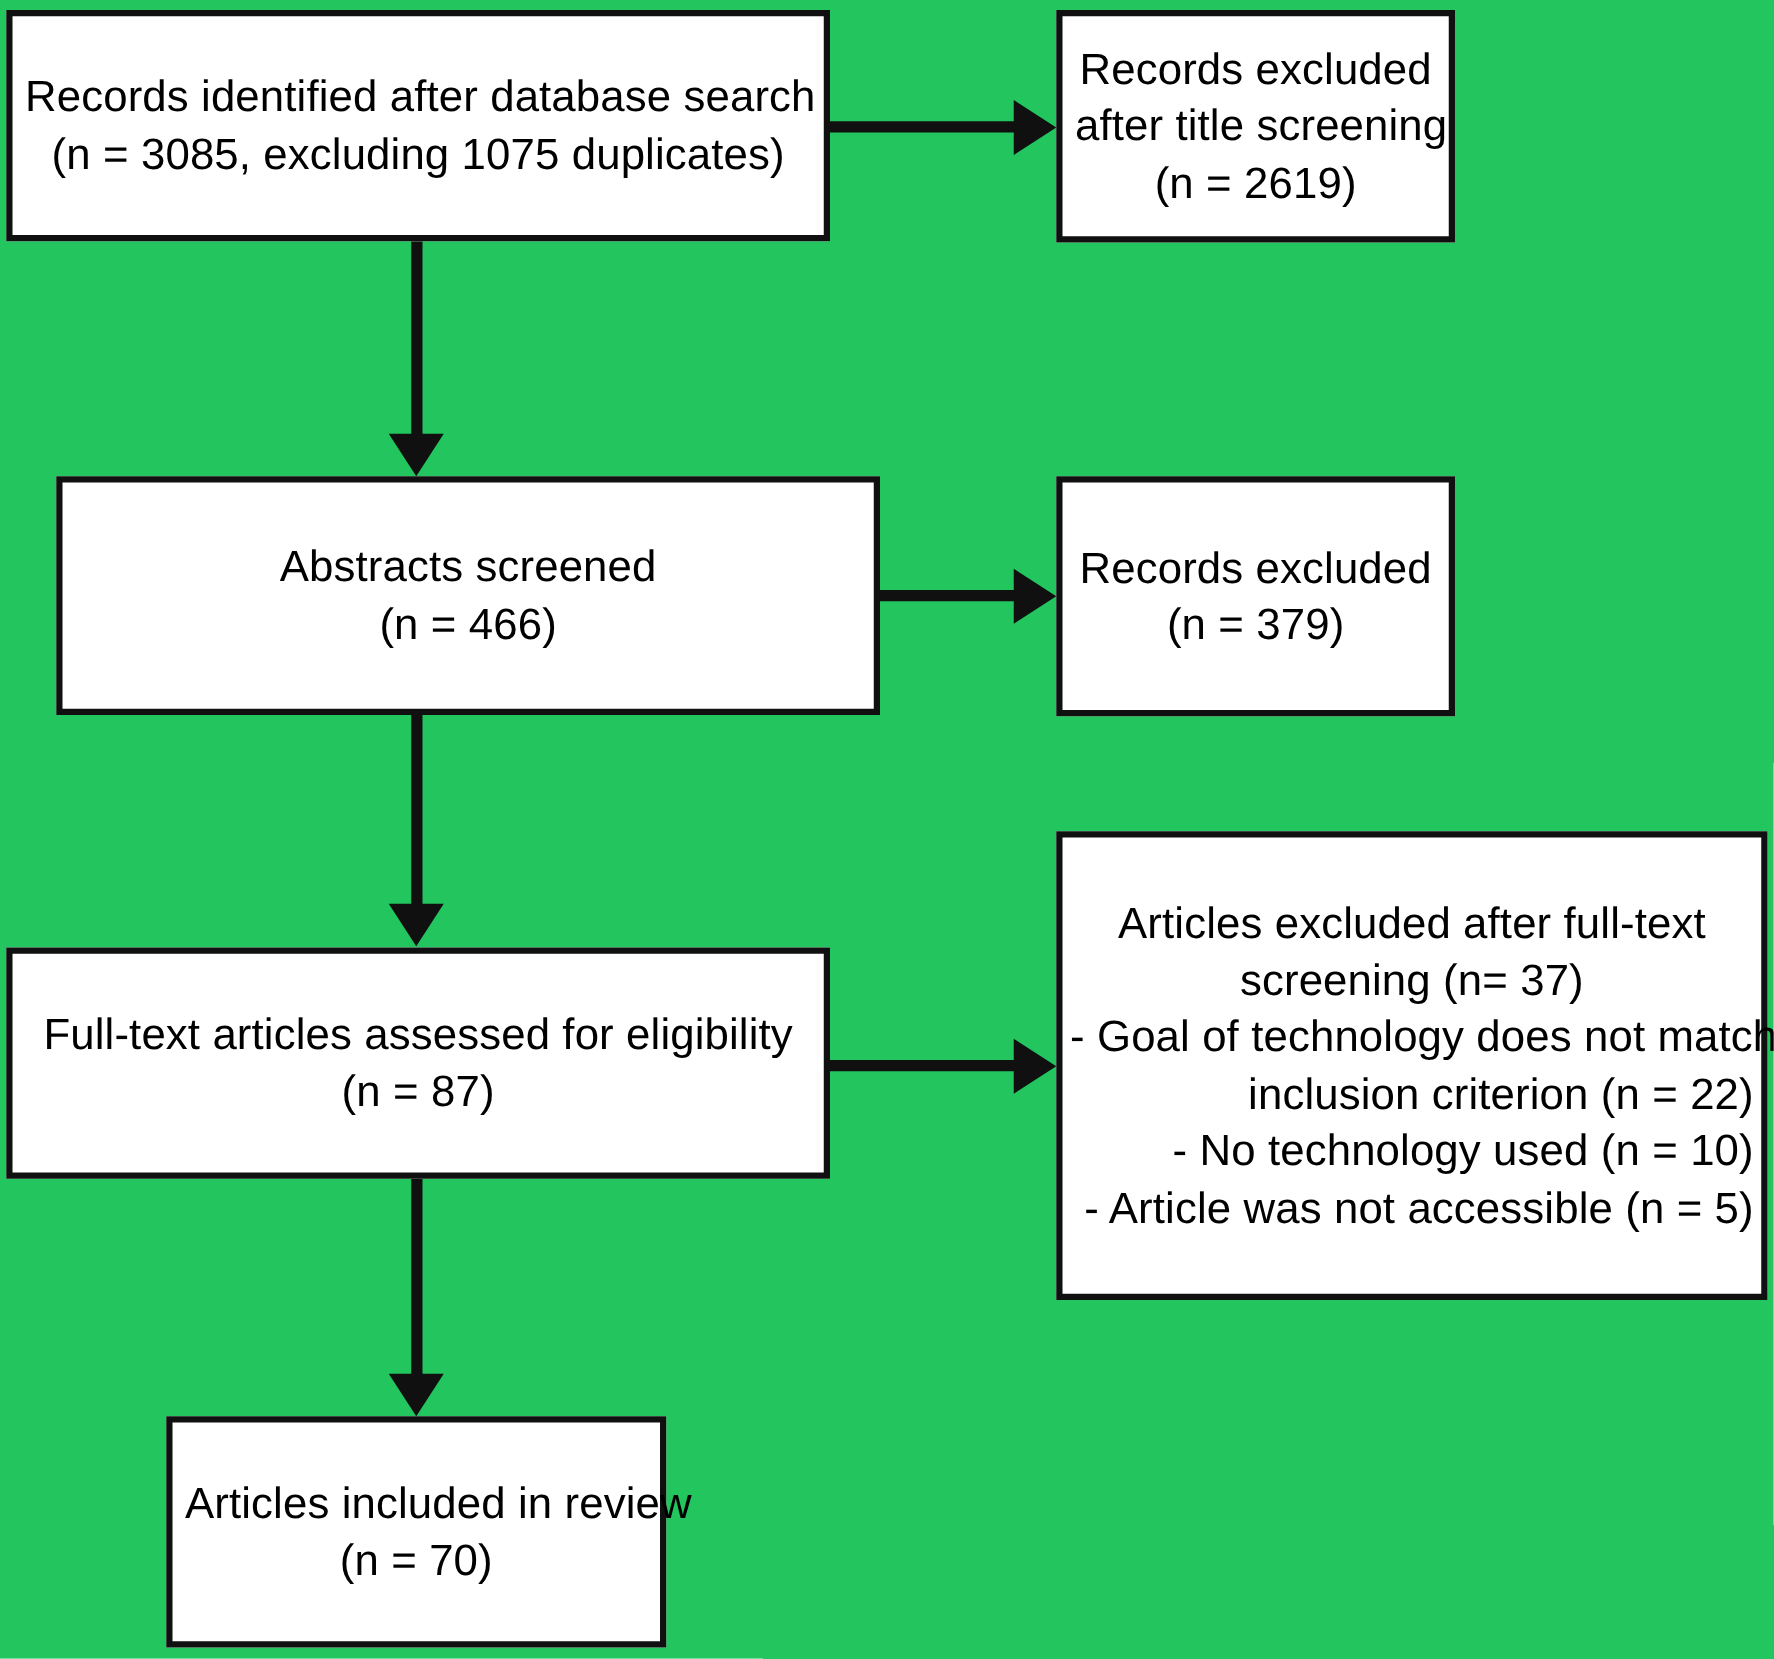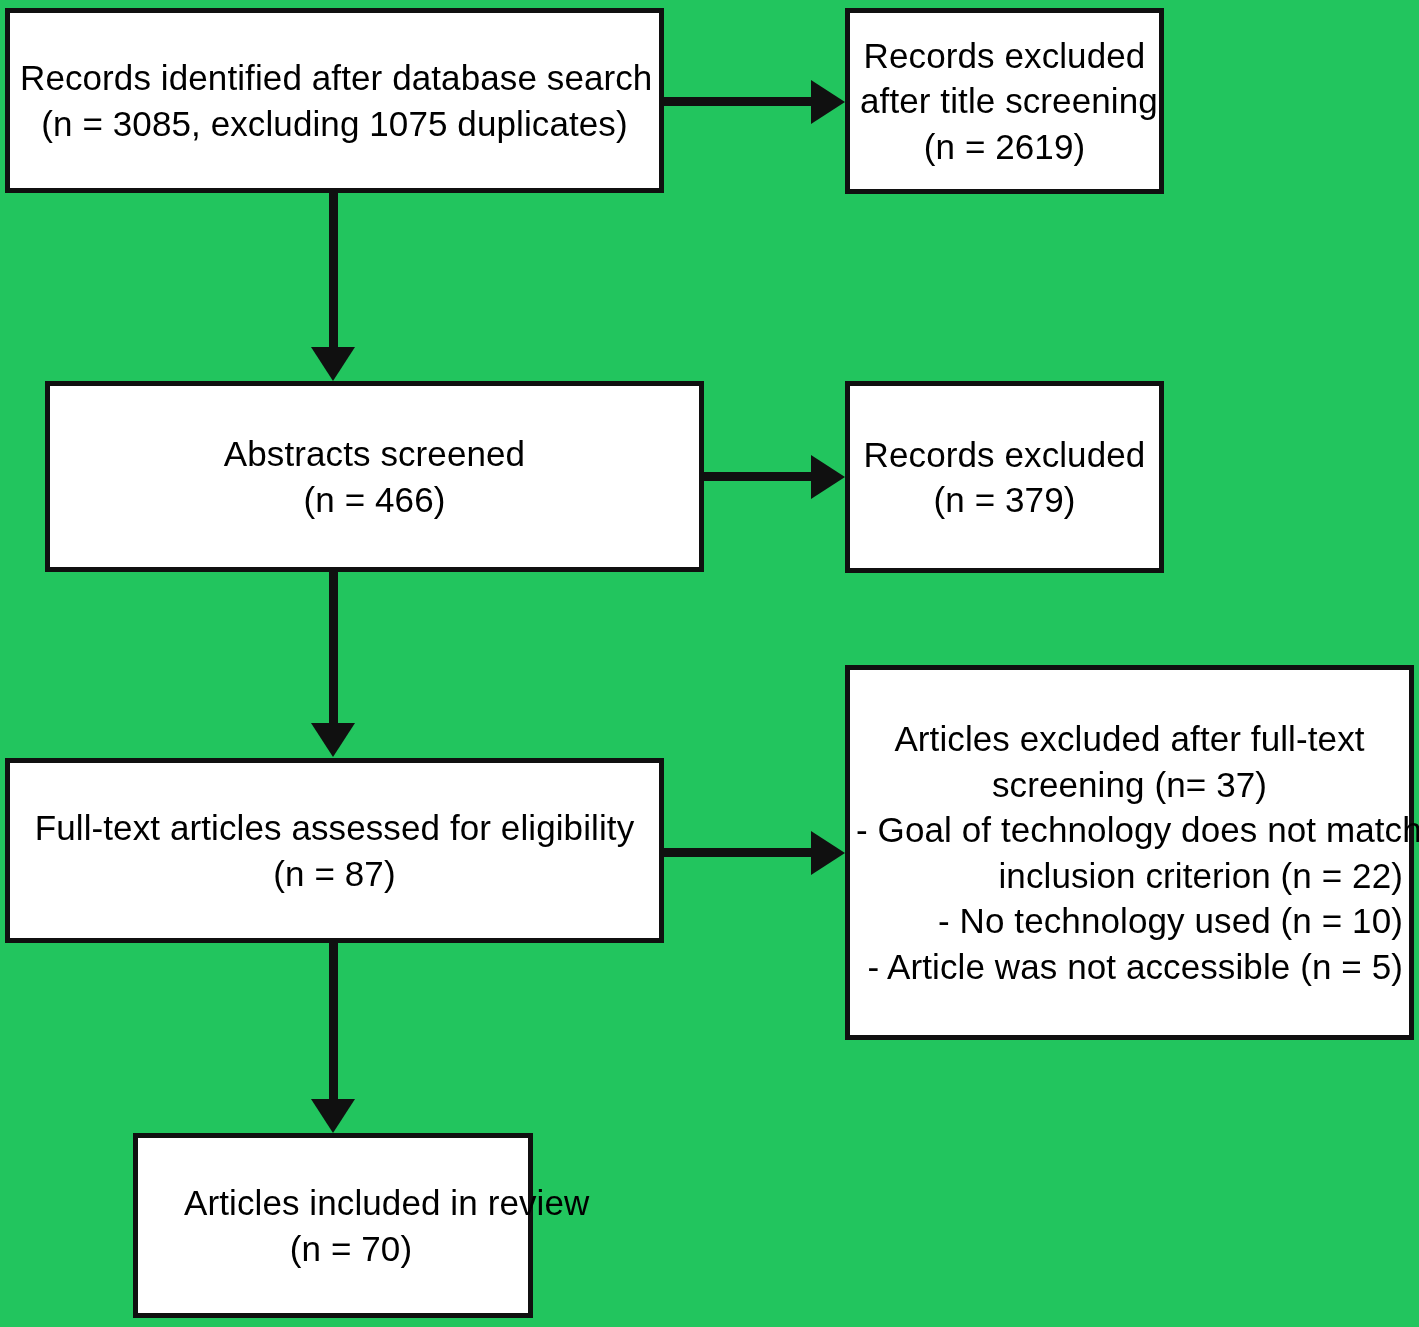--- a/index.html
+++ b/index.html
@@ -41,21 +41,21 @@
     letter-spacing: 0.1px;
     white-space: nowrap;
   }
   
   #node-identified   { left: 5px;   top: 8px;    width: 659px; height: 185px; }
   #node-excl-title   { left: 845px; top: 8px;    width: 319px; height: 186px; }
   #node-abstracts    { left: 5px;   top: 381px;  width: 659px; height: 191px; margin-left: 40px; }
   #node-excl-abs     { left: 845px; top: 381px;  width: 319px; height: 192px; }
   #node-fulltext     { left: 5px;   top: 758px;  width: 659px; height: 185px; }
   #node-excl-full    { left: 845px; top: 665px;  width: 569px; height: 375px; }
-  #node-included     { left: 133px; top: 1133px; width: 400px; height: 185px; padding-left: 36px; }
+  #node-included     { left: 133px; top: 1133px; width: 400px; height: 185px; }
 
   
   #node-excl-full .lines { padding: 0 6px; }
   #node-excl-full .line.bullet {
     text-align: right;
   }
 
   
   .conn { position: absolute; }
   .conn .shaft-v {

